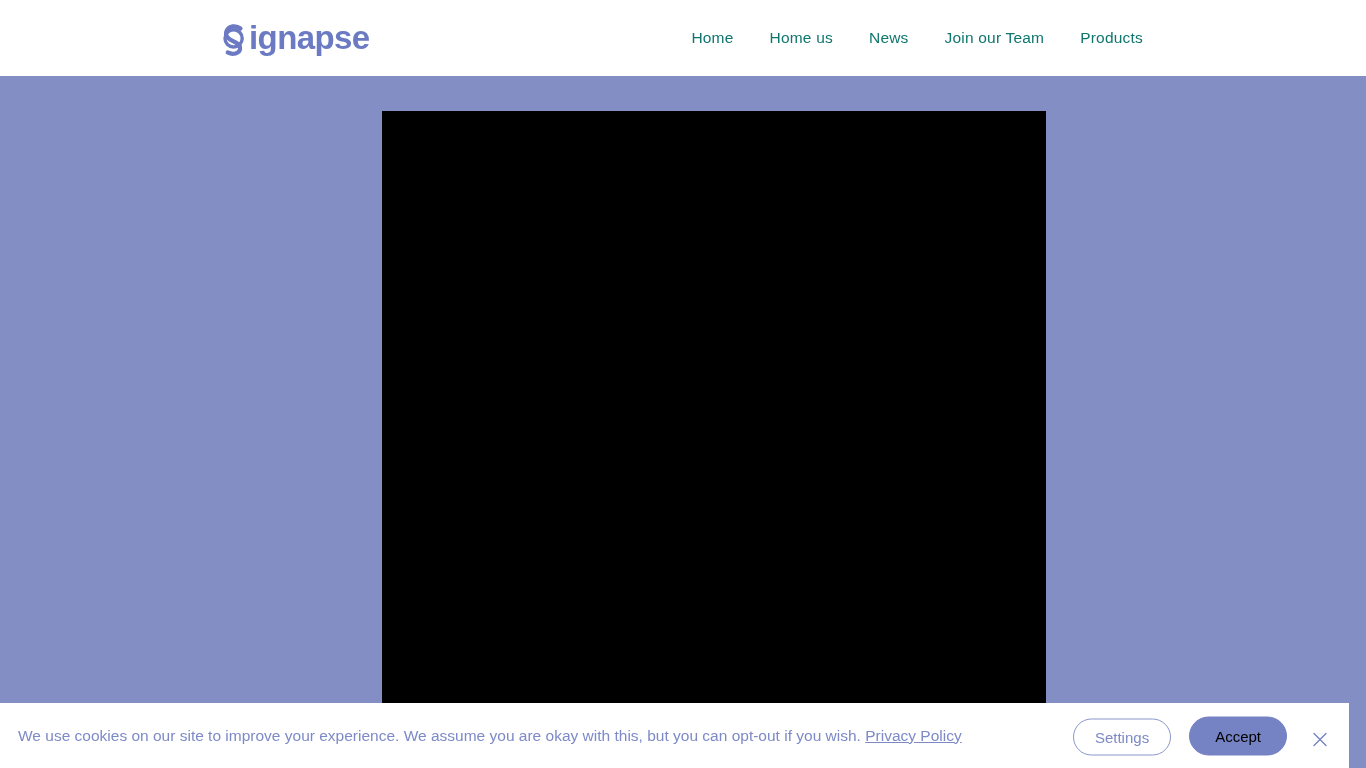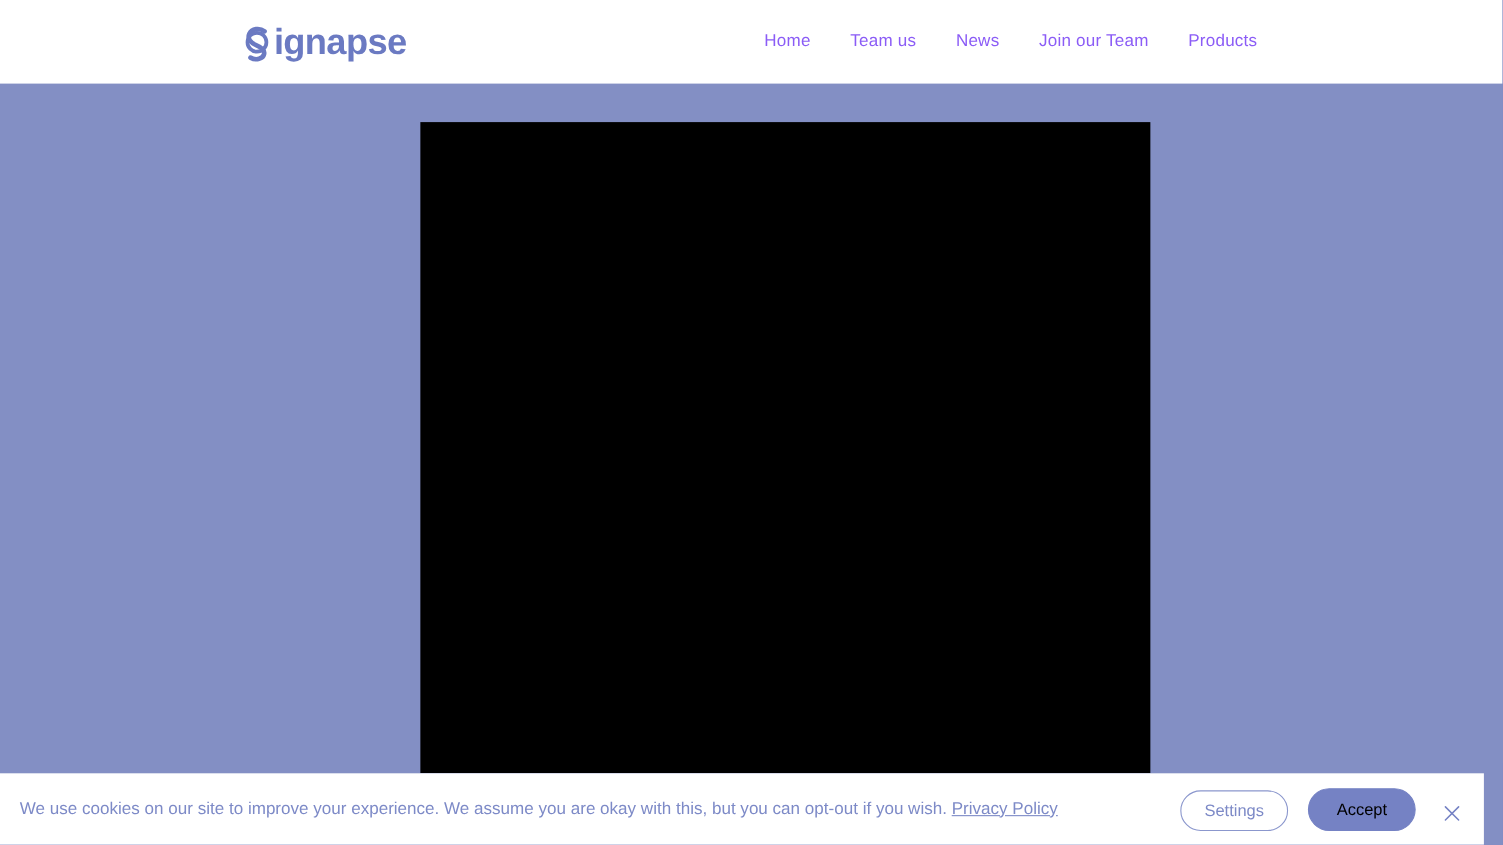--- a/index.html
+++ b/index.html
@@ -43,21 +43,21 @@
   .main-nav {
     position: absolute;
     right: 205px;
     top: 0;
     height: 76px;
     display: flex;
     align-items: center;
     gap: 0;
   }
   .nav-link {
-    color: #8b5cf6;
+    color: #0f766e;
     font-size: 15.5px;
     letter-spacing: 0.2px;
     text-decoration: none;
     padding: 0 18px;
     white-space: nowrap;
     line-height: 76px;
   }
 
   
   .hero {
@@ -165,21 +165,21 @@
         <g fill="#6b7ac2" font-family="'Liberation Sans', sans-serif" font-size="33" font-weight="bold" letter-spacing="-0.6">
           <text x="29" y="33">ignapse</text>
         </g>
       </svg>
     </span>
 
   </a>
 
   <nav class="main-nav">
     <a class="nav-link" href="#">Home</a>
-    <a class="nav-link" href="#">Team us</a>
+    <a class="nav-link" href="#">Home us</a>
     <a class="nav-link" href="#">News</a>
     <a class="nav-link" href="#">Join our Team</a>
     <a class="nav-link" href="#">Products</a>
   </nav>
 
 </header>
 
 <main class="hero">
   <div class="video-frame">
     <div class="video-surface"></div>

